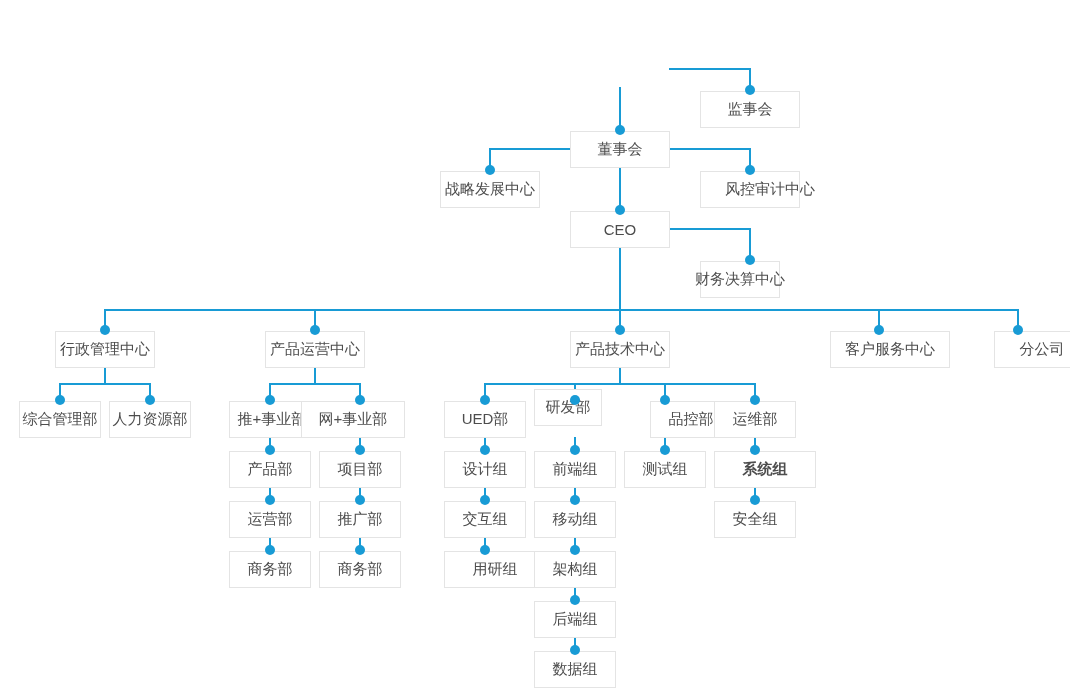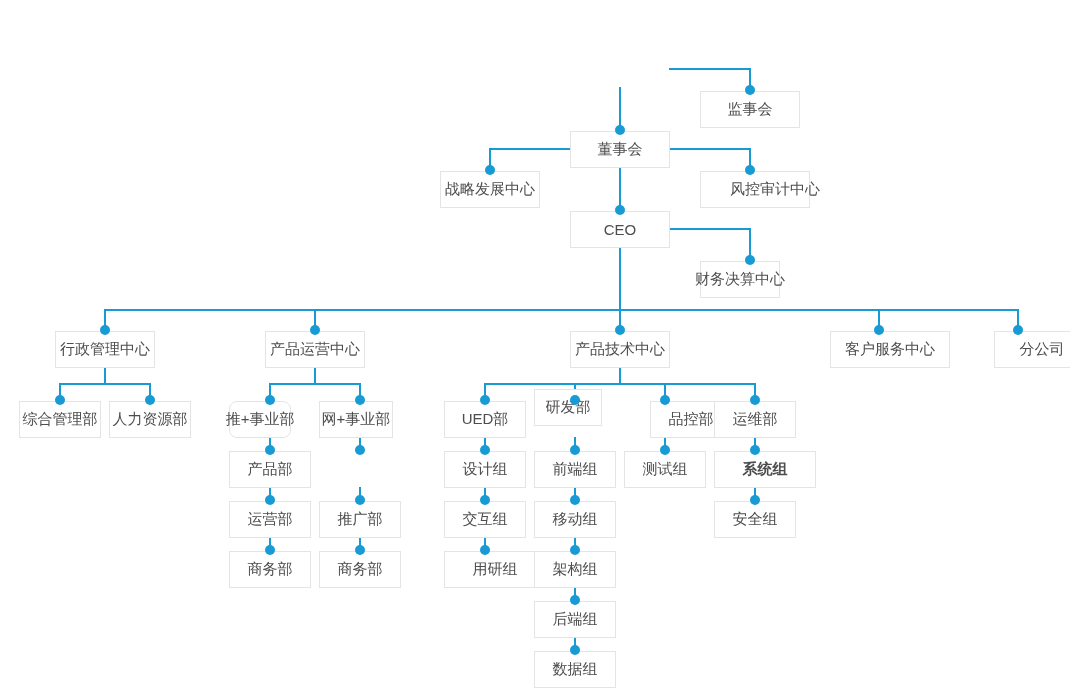--- a/index.html
+++ b/index.html
@@ -126,33 +126,34 @@
     <div class="dot" style="left: 570px; top: 495px;"></div>
     <div class="dot" style="left: 570px; top: 545px;"></div>
     <div class="dot" style="left: 570px; top: 595px;"></div>
     <div class="dot" style="left: 570px; top: 645px;"></div>
     <div class="dot" style="left: 660px; top: 445px;"></div>
     <div class="dot" style="left: 750px; top: 445px;"></div>
     <div class="dot" style="left: 750px; top: 495px;"></div>
     <div class="node" style="left: 700px; top: 91px; width: 100px; height: 37px;">监事会</div>
     <div class="node" style="left: 570px; top: 131px; width: 100px; height: 37px;">董事会</div>
     <div class="node" style="left: 440px; top: 171px; width: 100px; height: 37px;">战略发展中心</div>
-    <div class="node" style="left: 700px; top: 171px; width: 110px; height: 37px; padding-left: 40px;">风控审计中心</div>
+    <div class="node" style="left: 700px; top: 171px; width: 100px; height: 37px; padding-left: 40px;">风控审计中心</div>
     <div class="node" style="left: 570px; top: 211px; width: 100px; height: 37px;">CEO</div>
     <div class="node" style="left: 700px; top: 261px; width: 80px; height: 37px;">财务决算中心</div>
     <div class="node" style="left: 55px; top: 331px; width: 100px; height: 37px;">行政管理中心</div>
     <div class="node" style="left: 265px; top: 331px; width: 100px; height: 37px;">产品运营中心</div>
     <div class="node" style="left: 570px; top: 331px; width: 100px; height: 37px;">产品技术中心</div>
     <div class="node" style="left: 830px; top: 331px; width: 120px; height: 37px;">客户服务中心</div>
     <div class="node" style="left: 970px; top: 331px; width: 96px; height: 37px; margin-left: 24px;">分公司</div>
     <div class="node" style="left: 19px; top: 401px; width: 82px; height: 37px;">综合管理部</div>
     <div class="node" style="left: 109px; top: 401px; width: 82px; height: 37px;">人力资源部</div>
-    <div class="node" style="left: 229px; top: 401px; width: 62px; height: 37px; border-radius: 8px;">推+事业部</div>
-    <div class="node" style="left: 319px; top: 401px; width: 74px; height: 37px;">网+事业部</div>
+    <div class="node" style="left: 229px; top: 401px; width: 86px; height: 37px;">推+事业部</div>
+    <div class="node" style="left: 301px; top: 401px; width: 104px; height: 37px;">网+事业部</div>
     <div class="node" style="left: 229px; top: 451px; width: 82px; height: 37px;">产品部</div>
+    <div class="node" style="left: 319px; top: 451px; width: 82px; height: 37px;">项目部</div>
     <div class="node" style="left: 229px; top: 501px; width: 82px; height: 37px;">运营部</div>
     <div class="node" style="left: 319px; top: 501px; width: 82px; height: 37px;">推广部</div>
     <div class="node" style="left: 229px; top: 551px; width: 82px; height: 37px;">商务部</div>
     <div class="node" style="left: 319px; top: 551px; width: 82px; height: 37px;">商务部</div>
     <div class="node" style="left: 444px; top: 401px; width: 82px; height: 37px;">UED部</div>
     <div class="node" style="left: 534px; top: 389px; width: 68px; height: 37px;">研发部</div>
     <div class="node" style="left: 650px; top: 401px; width: 82px; height: 37px;">品控部</div>
     <div class="node" style="left: 714px; top: 401px; width: 82px; height: 37px;">运维部</div>
     <div class="node" style="left: 444px; top: 451px; width: 82px; height: 37px;">设计组</div>
     <div class="node" style="left: 534px; top: 451px; width: 82px; height: 37px;">前端组</div>

